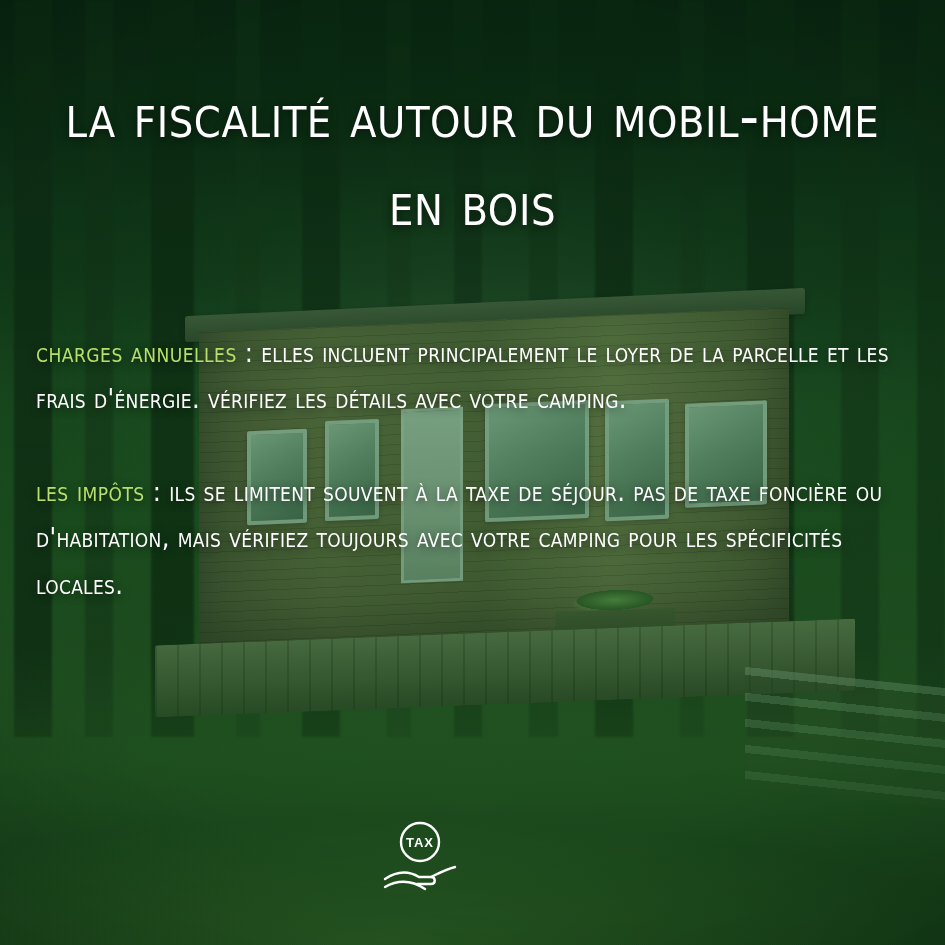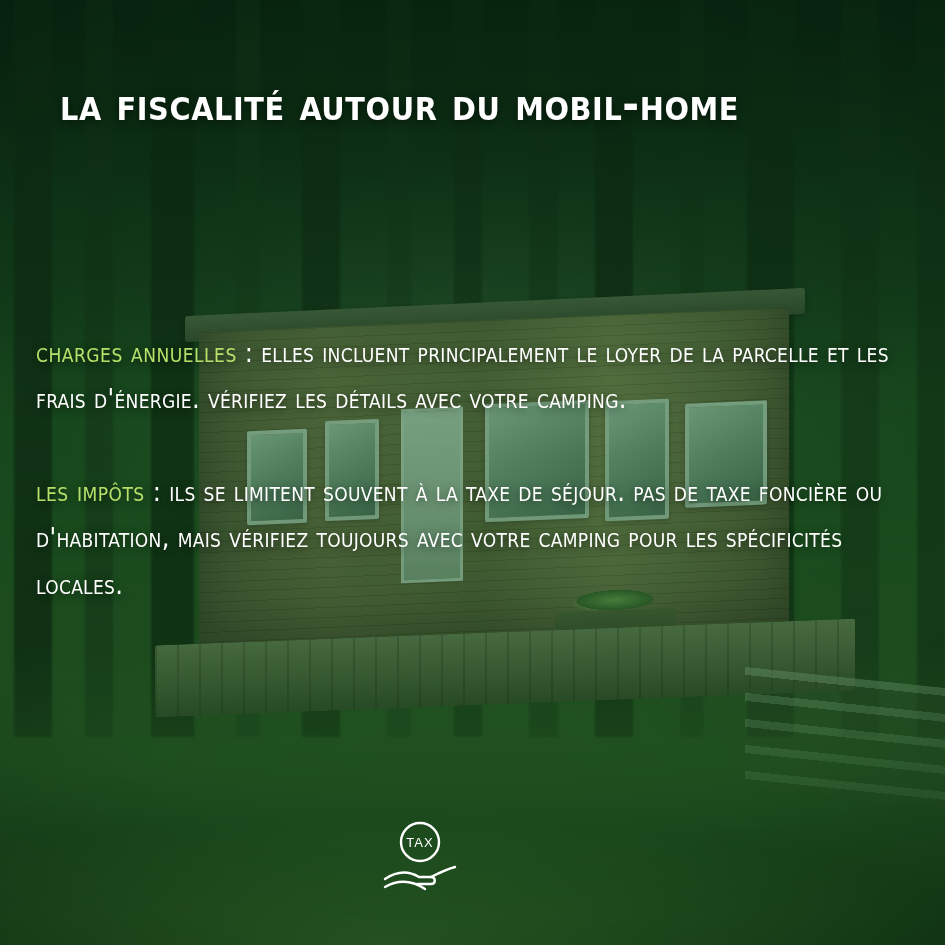--- a/index.html
+++ b/index.html
@@ -167,24 +167,25 @@
   .content {
     position: absolute;
     inset: 0;
   }
 
   .title {
     position: absolute;
     left: 60px;
     right: 60px;
     top: 72px;
-    font-size: 45px;
+    text-align: center;
+    font-size: 61px;
     line-height: 1.45;
     letter-spacing: 0.6px;
-    font-weight: 700;
+    font-weight: 400;
     text-shadow: 0 2px 10px rgba(0,0,0,0.55);
     font-variant: small-caps;
     text-transform: lowercase;
   }
   .title .line { display: block; }
 
   .body {
     position: absolute;
     left: 36px;
     right: 46px;
@@ -205,20 +206,21 @@
 
   .footer {
     position: absolute;
     right: 50px;
     bottom: 36px;
     width: 520px;
     text-align: left;
     display: flex;
     align-items: center;
     gap: 10px;
+    font-weight: bold;
   }
   .footer-text {
     font-size: 33px;
     line-height: 1.85;
     text-shadow: 0 2px 8px rgba(0,0,0,0.5);
     font-variant: small-caps;
     text-transform: lowercase;
   }
   .footer-text .l1 { display: block; }
   .footer-text .l2 { display: block; }
@@ -247,20 +249,21 @@
     <div class="grass"></div>
   </div>
   <div class="wash"></div>
   <div class="wash2"></div>
   <div class="vignette"></div>
 
   <div class="content">
 
     <div class="title">
       <span class="line">La fiscalité autour du mobil-home</span>
+      <span class="line">en bois</span>
     </div>
 
     <div class="body">
 
       <p class="para"><span class="lead">Charges annuelles</span><span> : </span><span>elles incluent principalement le loyer de la parcelle et les frais d'énergie. Vérifiez les détails avec votre camping.</span></p>
 
       <p class="para"><span class="lead">Les impôts</span><span> : </span><span>ils se limitent souvent à la taxe de séjour. Pas de taxe foncière ou d'habitation, mais vérifiez toujours avec votre camping pour les spécificités locales.</span></p>
 
     </div>
 

